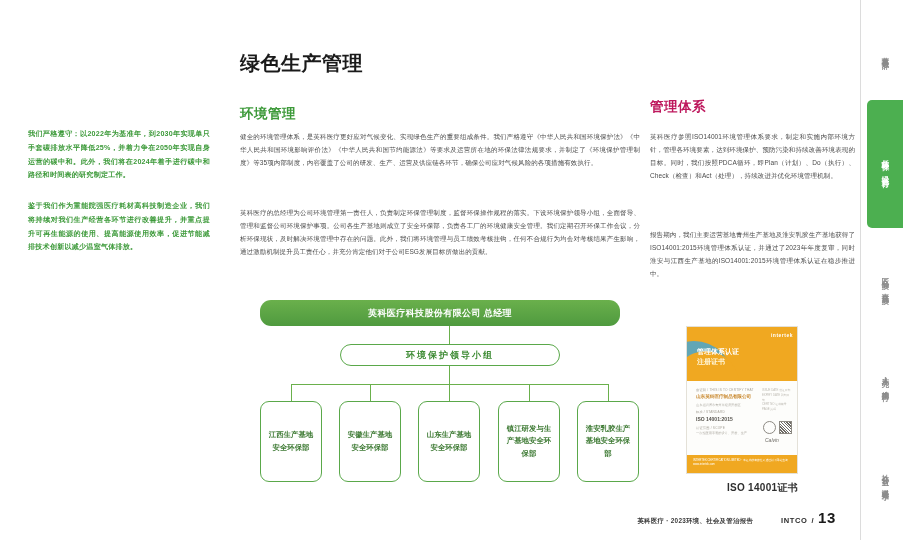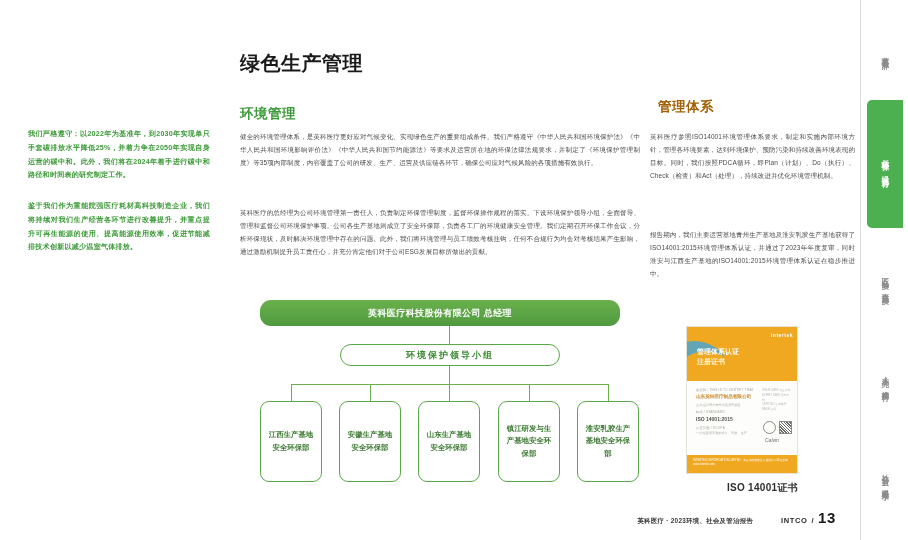--- a/index.html
+++ b/index.html
@@ -145,23 +145,22 @@
   
   #right-col {
     position: absolute;
     left: 650px; top: 0; width: 205px; height: 540px;
   }
   #sub-title-sys {
     position: absolute;
     left: 0; top: 98px;
     font-size: 13.5px;
     font-weight: bold;
-    color: #a16207;
+    color: #be185d;
     letter-spacing: 0.5px;
-    margin-left: 8px;
   }
   .right-para {
     position: absolute;
     left: 0;
     width: 205px;
     font-size: 6.5px;
     line-height: 2.0;
     color: #4a4a4a;
     text-align: justify;
     letter-spacing: 0.1px;

